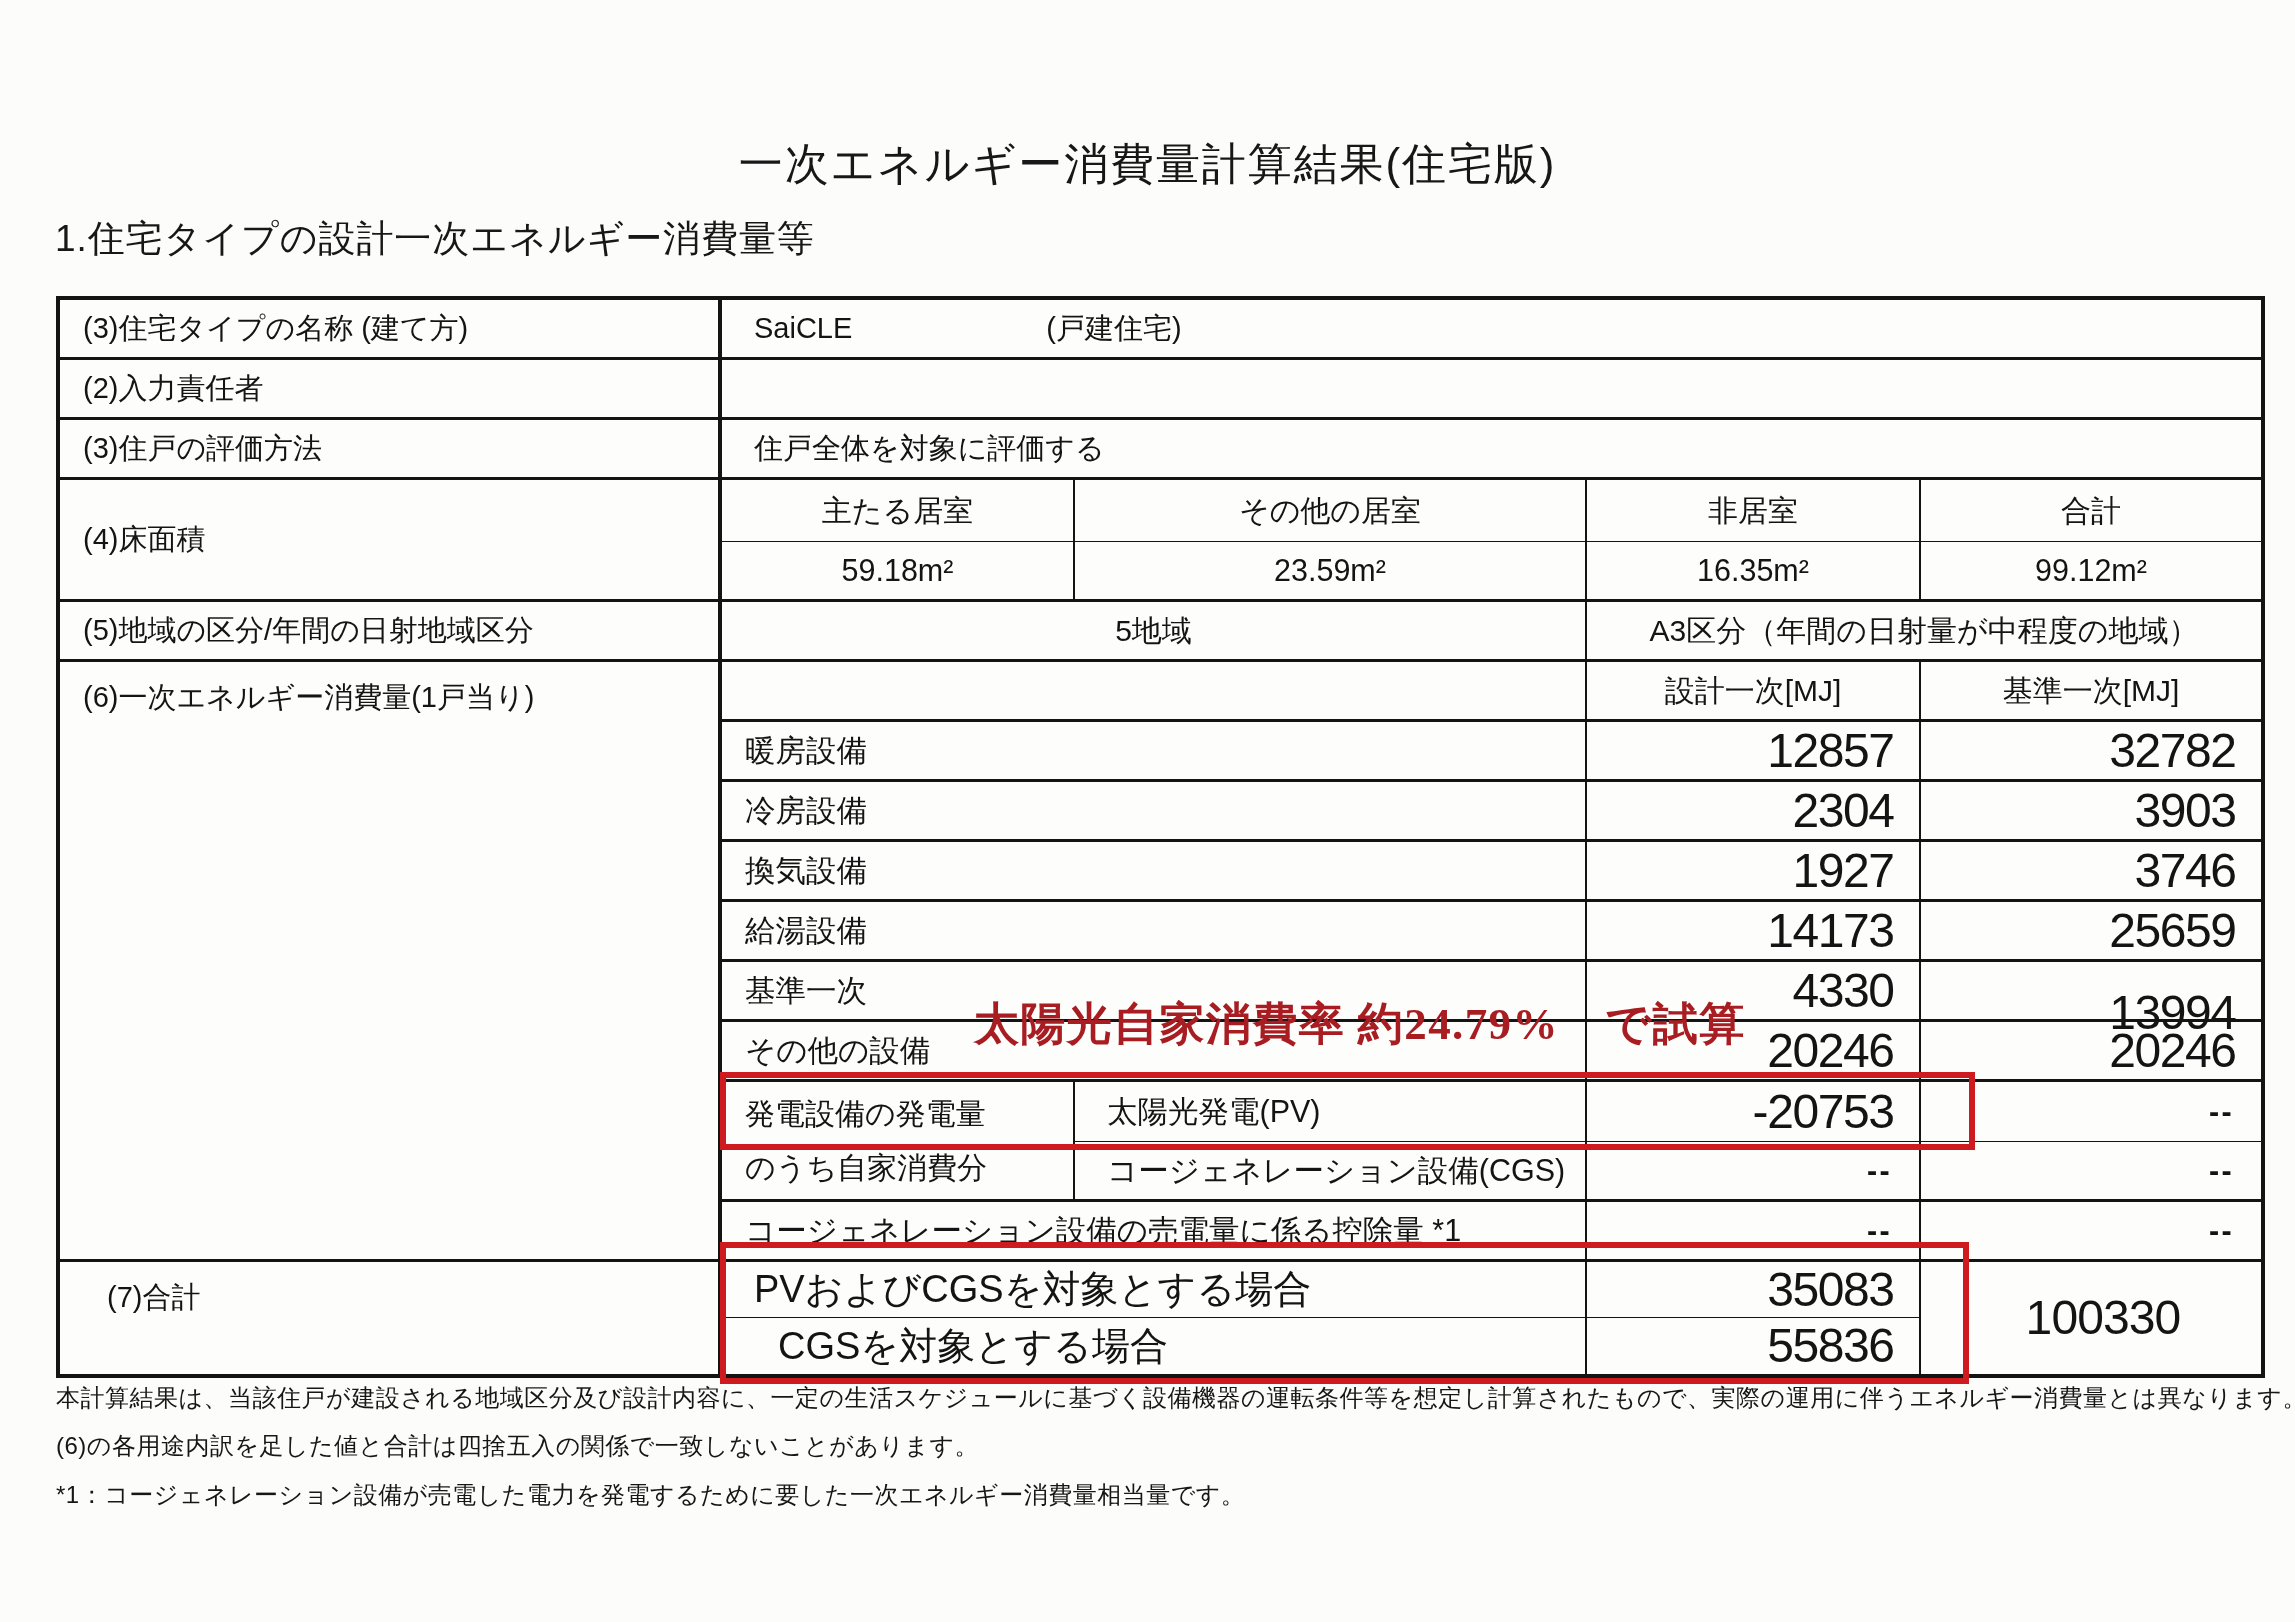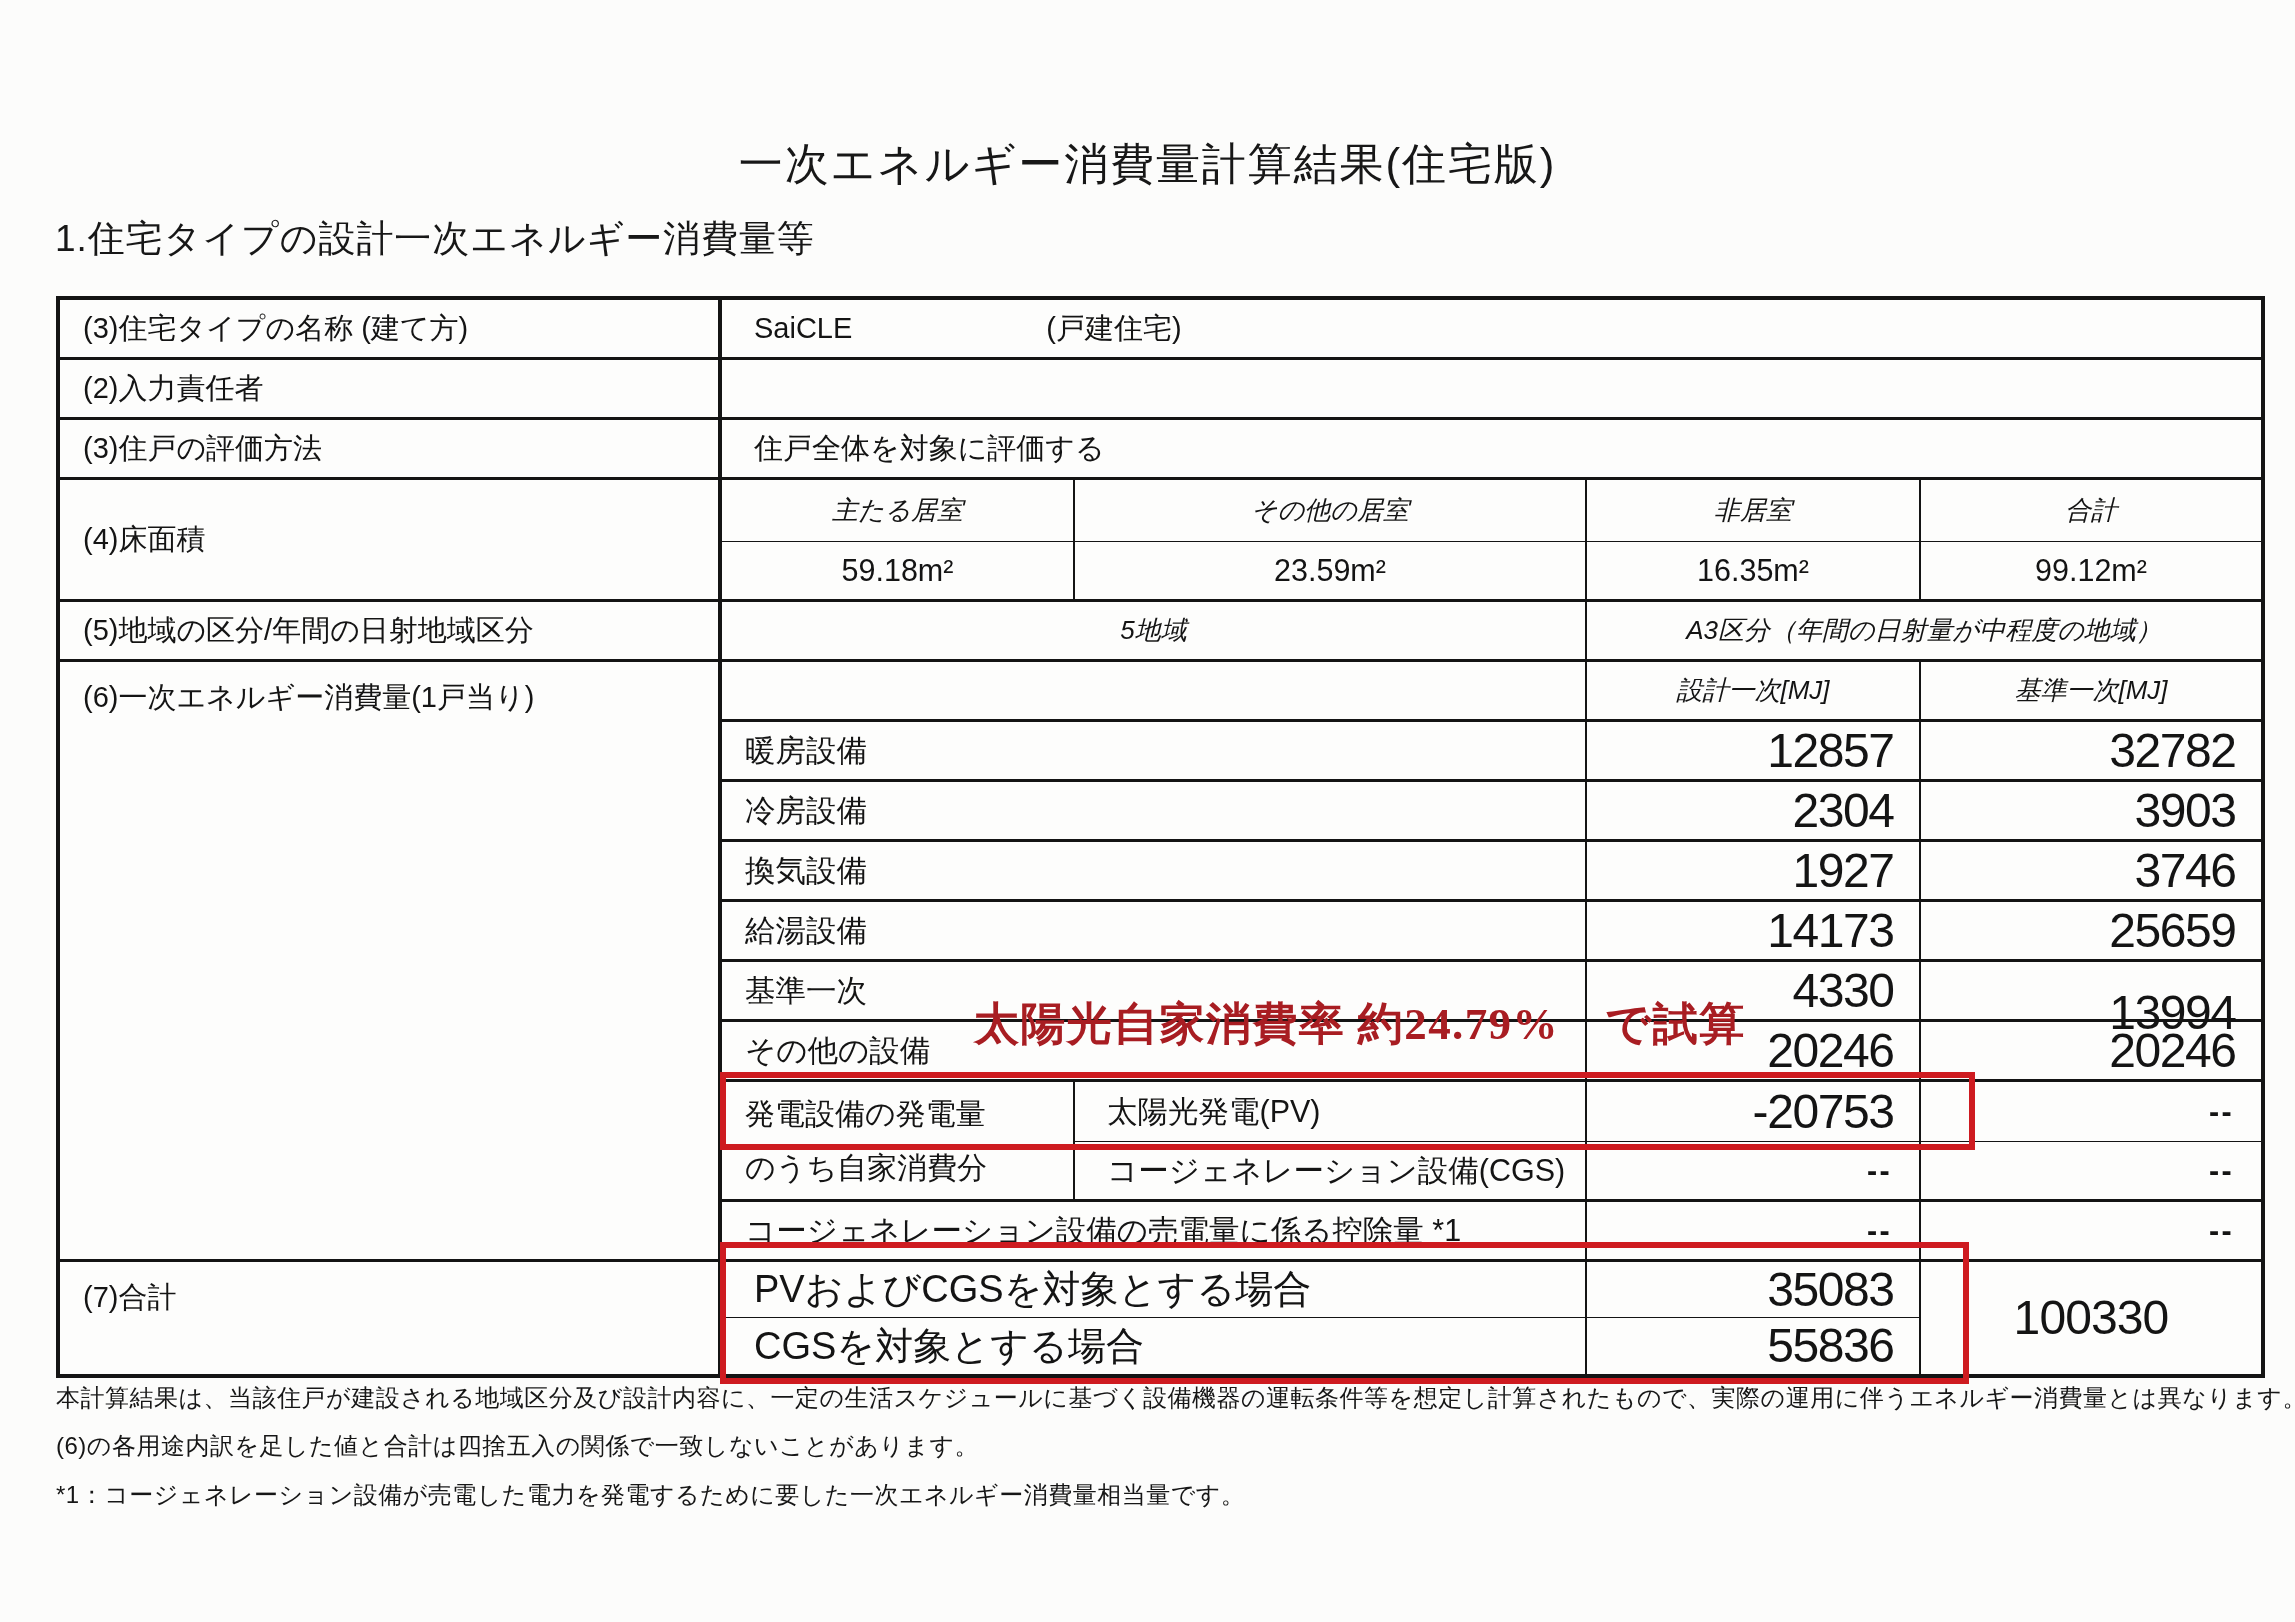--- a/index.html
+++ b/index.html
@@ -33,32 +33,32 @@
     display:flex;align-items:center;box-sizing:border-box;
     border-right:2.3px solid #141414;
     border-bottom:3.7px solid #141414;
     padding:0 18.5px 0 23px;
     font-size:29px;line-height:1.12;color:#141414;
     white-space:nowrap;overflow:visible;
   }
   .rb9{border-right-width:4.2px;}
   .rb0{border-right-width:0;}
   .bb4{border-bottom-width:1.9px;}
-  .bb0{border-bottom-width:0;}
+  .bb0{border-bottom-width:0;margin-left:24px;}
   .ctr{justify-content:center;padding:0 4.6px;text-align:center;}
   .vcell{padding-left:32px;}
   .eq{font-size:30.5px;}
   .sub{font-size:38px;padding-left:32px;}
   .num{justify-content:flex-end;font-size:48px;letter-spacing:-1.4px;padding-right:25.4px;font-weight:400;}
   .dash{justify-content:flex-end;font-size:30.5px;font-weight:bold;letter-spacing:2.3px;padding-right:27px;}
   .top{align-items:flex-start;padding-top:19.4px;}
   .gen{flex-direction:column;align-items:flex-start;justify-content:center;gap:20px;font-size:30px;}
   .tot{justify-content:center;font-size:48px;letter-spacing:-0.9px;padding:0;}
   .area{font-size:30.5px;}
-  .hd{font-size:26px;font-style:italic;}
+  .hd{font-size:30px;}
   .name-gap{margin-left:194px;}
   .red-note{
     position:absolute;left:974px;top:994px;
     font-family:"Liberation Serif","DejaVu Serif",serif;
     font-weight:bold;font-size:45px;letter-spacing:1.4px;
     color:#a81d22;white-space:nowrap;z-index:5;
   }
   .red-box{position:absolute;border:6px solid #ce1b20;box-sizing:border-box;z-index:4;}
   .red-box-pv{left:720px;top:1072px;width:1255px;height:78px;}
   .red-box-total{left:720px;top:1242px;width:1249px;height:142px;}

